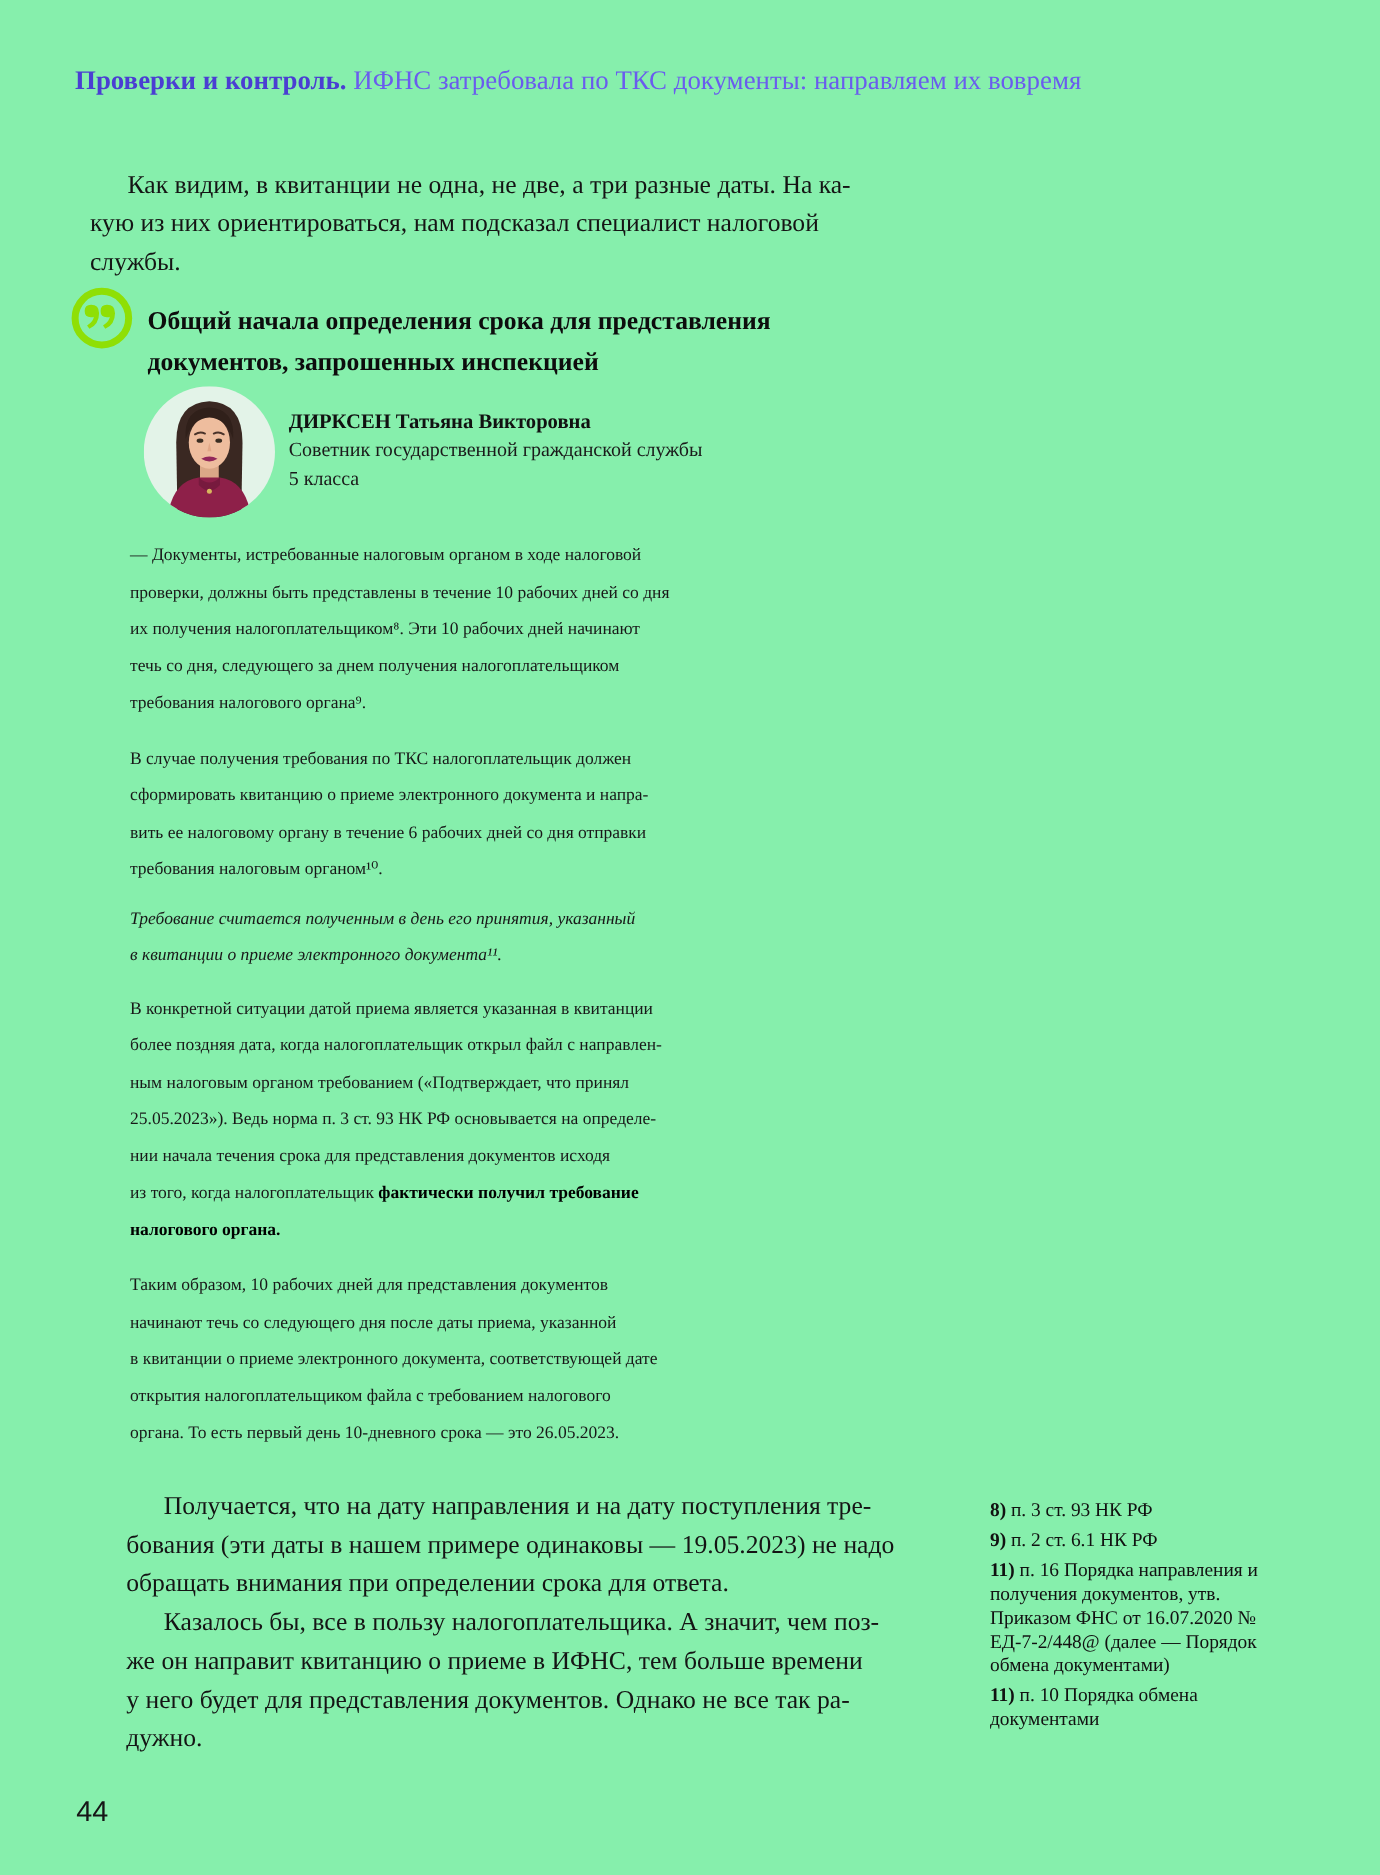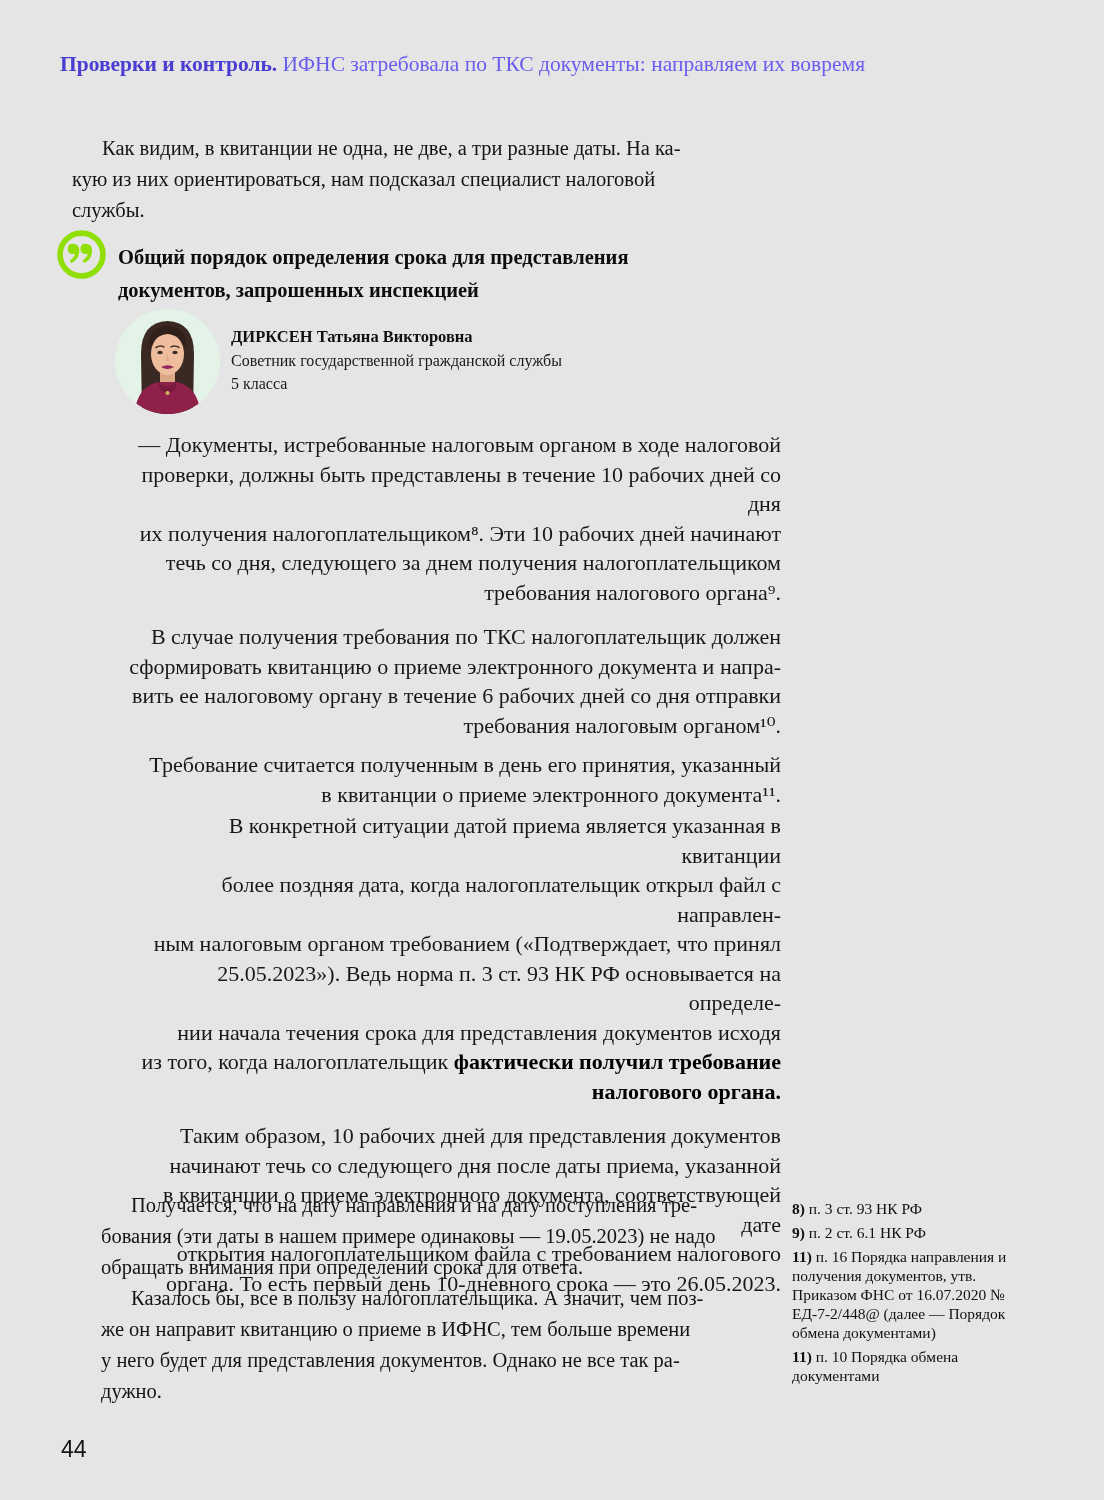--- a/index.html
+++ b/index.html
@@ -1,19 +1,19 @@
 <!DOCTYPE html>
 <html lang="ru"><head>
 <meta charset="utf-8">
 <style>
   html,body{margin:0;padding:0;background:#ffffff;}
   .page{
     position:relative;
     width:1104px;height:1500px;
-    background:#e5e5e5;
+    background:#86efac;
     font-family:"Liberation Serif","DejaVu Serif",serif;
     color:#161616;
     overflow:hidden;
   }
   
   .kicker{
     position:absolute;left:60px;top:50px;width:1000px;
     font-size:21.5px;line-height:28px;white-space:nowrap;
   }
   .kicker .section{font-weight:bold;color:#4a3ed2;}
@@ -32,26 +32,26 @@
     position:absolute;left:118px;top:241px;width:650px;
     font-size:20.5px;line-height:32.5px;font-weight:bold;color:#0d0d0d;
     white-space:pre-line;
   }
   .avatar{position:absolute;left:115px;top:309px;width:105px;height:105px;}
   .author{position:absolute;left:231px;top:325px;width:430px;}
   .author .name{font-size:16.5px;font-weight:bold;line-height:23.5px;color:#111;}
   .author .role{font-size:16px;line-height:23.5px;color:#1a1a1a;white-space:pre-line;}
   
   .speech{
-    position:absolute;left:129px;top:430px;width:652px;
-    font-size:22px;line-height:29.5px;color:#181818;text-align:right;
+    position:absolute;left:104px;top:430px;width:652px;
+    font-size:14px;line-height:29.5px;color:#181818;
   }
   .speech .para{white-space:pre-line;margin:0 0 15px 0;}
   .speech .para:nth-child(2){margin-bottom:10px;}
-  .speech .para:nth-child(3){margin-bottom:2px;}
+  .speech .para:nth-child(3){margin-bottom:13px;font-style:italic;}
   .speech .para b{font-weight:bold;color:#000;}
   
   .footnotes{
     position:absolute;left:792px;top:1199px;width:237px;
     font-size:15.5px;line-height:19px;color:#111;
   }
   .fn{margin:0 0 5px 0;}
   .fn b{font-weight:bold;}
   
   .pagenum{
@@ -74,21 +74,21 @@
   <div class="qicon">
     <svg width="51" height="51" viewBox="0 0 50 50" aria-hidden="true">
       <circle cx="25" cy="25" r="21" fill="none" stroke="#8fdf05" stroke-width="5.5"></circle>
       <g fill="#8fdf05">
         <path d="M16.5 14.5 q6.3 0 6.3 6.6 q0 8.7 -7.6 12.3 l-1.8 -2.7 q4.9 -2.9 5.3 -6.8 q-0.8 0.5 -2.3 0.5 q-4.9 0 -4.9 -4.9 q0 -5 5 -5 z"></path>
         <path d="M29 14.5 q6.3 0 6.3 6.6 q0 8.7 -7.6 12.3 l-1.8 -2.7 q4.9 -2.9 5.3 -6.8 q-0.8 0.5 -2.3 0.5 q-4.9 0 -4.9 -4.9 q0 -5 5 -5 z"></path>
       </g>
     </svg>
   </div>
 
-  <div class="qtitle">Общий порядок определения срока для представления
+  <div class="qtitle">Общий начала определения срока для представления
 документов, запрошенных инспекцией</div>
 
   <div class="avatar">
     <svg width="105" height="105" viewBox="0 0 105 105" aria-hidden="true">
       <defs>
           <clipPath id="avclip">
             <circle cx="52.5" cy="52.5" r="52.5"></circle>
           </clipPath>
         </defs>
       <g clip-path="url(#avclip)">

